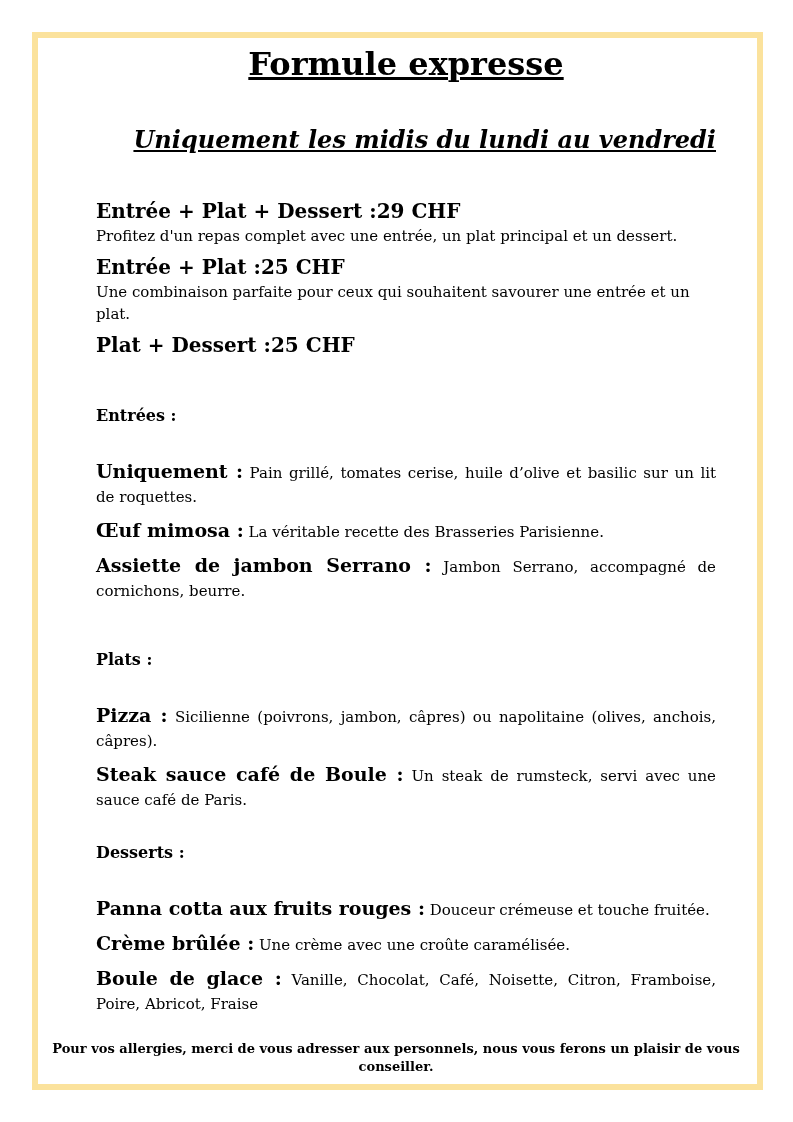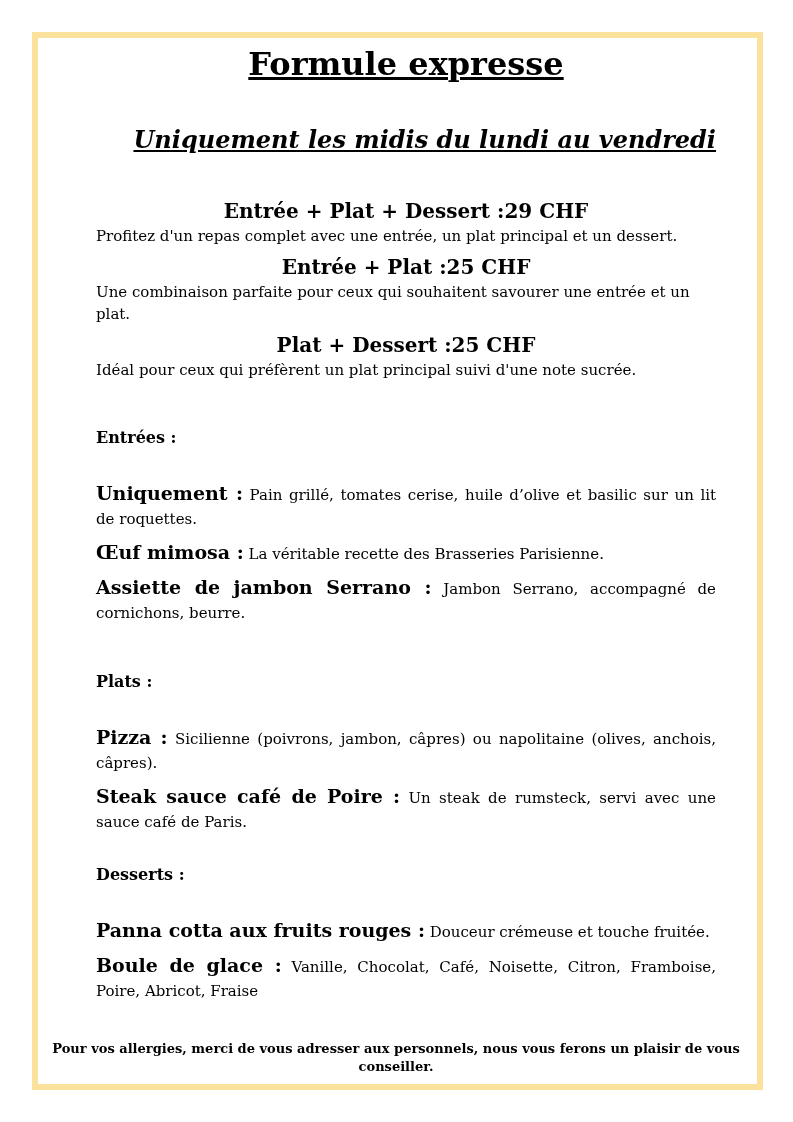--- a/index.html
+++ b/index.html
@@ -45,21 +45,21 @@
     font-size: 24px;
     font-weight: bold;
     font-style: italic;
     line-height: 1.3;
     text-decoration: underline;
   }
   .formules { margin-top: 42px; }
   .formule { margin-bottom: 6px; }
   .formule-head {
     display: flex;
-    justify-content: center;
+    justify-content: flex-start;
     align-items: baseline;
     font-size: 20px;
     font-weight: bold;
     line-height: 28px;
   }
   .formule-desc {
     margin: 0;
     font-size: 15px;
     line-height: 22px;
   }
@@ -117,21 +117,20 @@
           <span>Entrée + Plat :</span>
           <span>25 CHF</span>
         </div>
         <p class="formule-desc">Une combinaison parfaite pour ceux qui souhaitent savourer une entrée et un plat.</p>
       </div>
       <div class="formule">
         <div class="formule-head">
           <span>Plat + Dessert :</span>
           <span>25 CHF</span>
         </div>
-        <p class="formule-desc">Idéal pour ceux qui préfèrent un plat principal suivi d'une note sucrée.</p>
       </div>
     </div>
 
     <section>
       <h3 class="section-heading">Entrées :</h3>
       <div class="items">
         <p class="item">
           <span class="item-name">Uniquement :</span>
           <span>Pain grillé, tomates cerise, huile d’olive et basilic sur un lit de roquettes.</span>
         </p>
@@ -147,34 +146,38 @@
     </section>
 
     <section>
       <h3 class="section-heading">Plats :</h3>
       <div class="items">
         <p class="item">
           <span class="item-name">Pizza :</span>
           <span>Sicilienne (poivrons, jambon, câpres) ou napolitaine (olives, anchois, câpres).</span>
         </p>
         <p class="item">
-          <span class="item-name">Steak sauce café de Poire :</span>
+          <span class="item-name">Steak sauce café de Boule :</span>
           <span>Un steak de rumsteck, servi avec une sauce café de Paris.</span>
         </p>
       </div>
     </section>
 
     <section>
       <h3 class="section-heading tight">Desserts :</h3>
       <div class="items">
         <p class="item">
           <span class="item-name">Panna cotta aux fruits rouges :</span>
           <span>Douceur crémeuse et touche fruitée.</span>
         </p>
         <p class="item">
+          <span class="item-name">Crème brûlée :</span>
+          <span>Une crème avec une croûte caramélisée.</span>
+        </p>
+        <p class="item">
           <span class="item-name">Boule de glace :</span>
           <span>Vanille, Chocolat, Café, Noisette, Citron, Framboise, Poire, Abricot, Fraise</span>
         </p>
       </div>
     </section>
   </div>
 
   <p class="allergy-note">Pour vos allergies, merci de vous adresser aux personnels, nous vous ferons un plaisir de vous conseiller.</p>
 </div>
 

